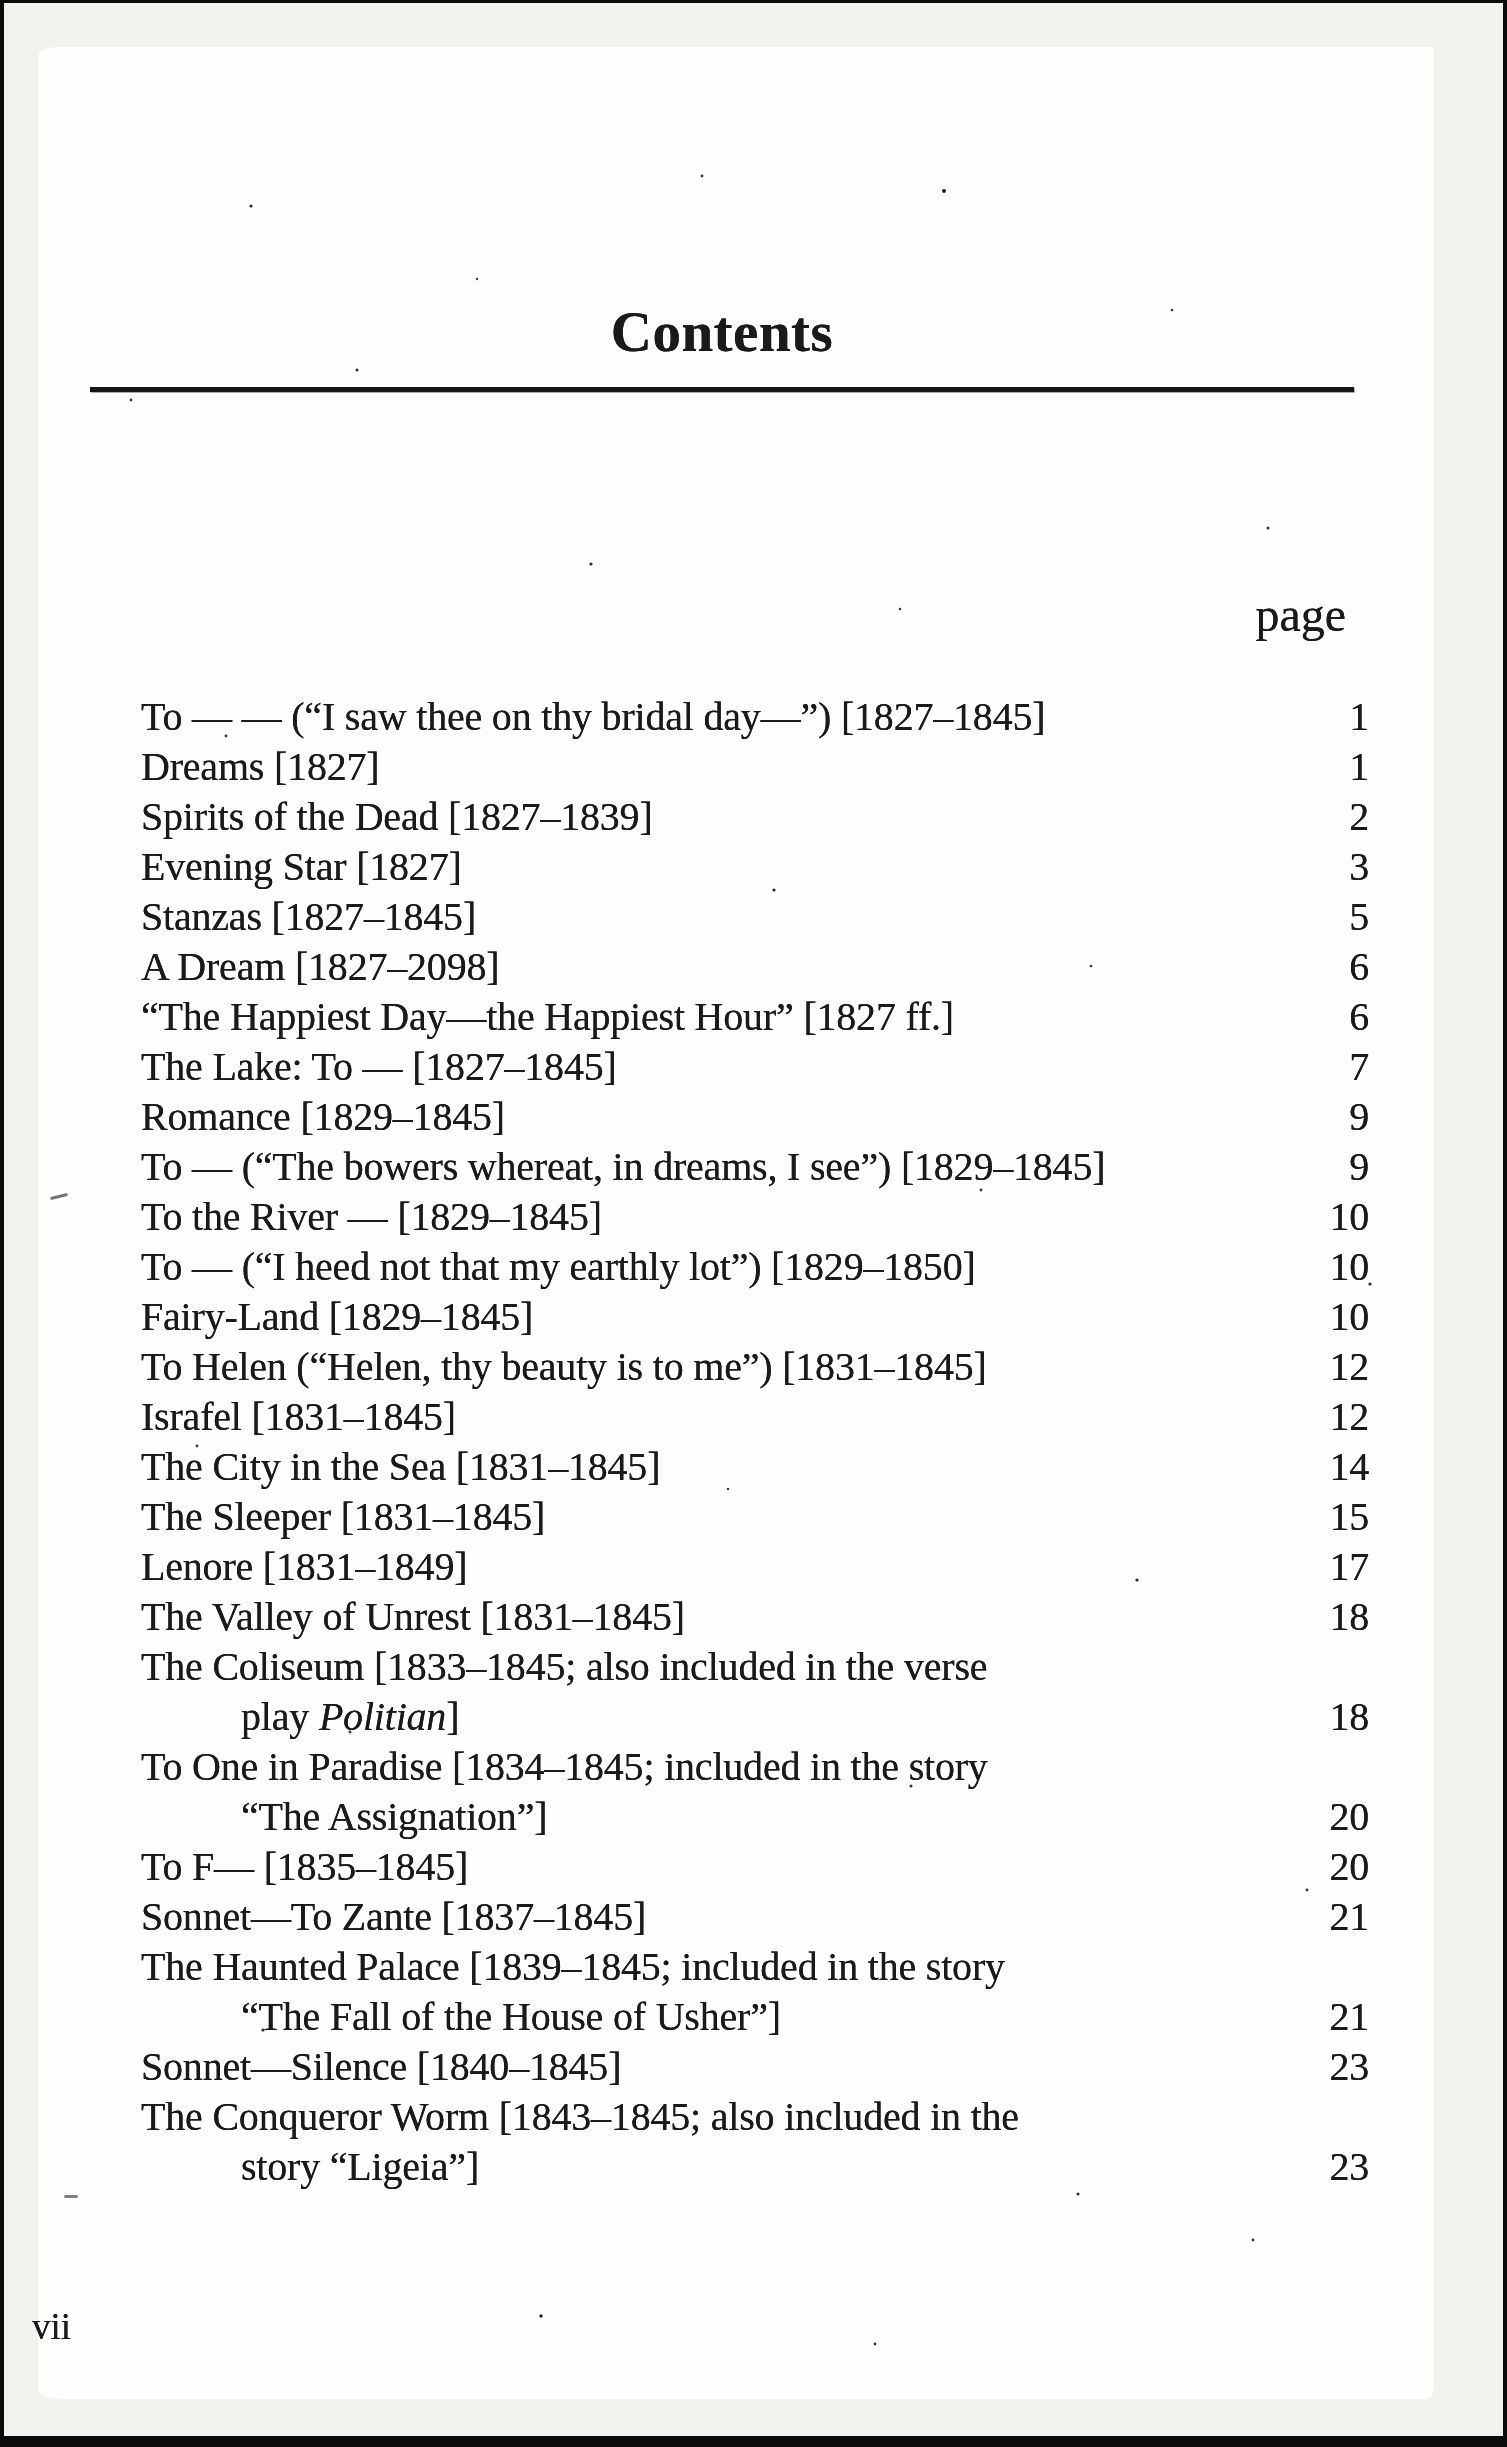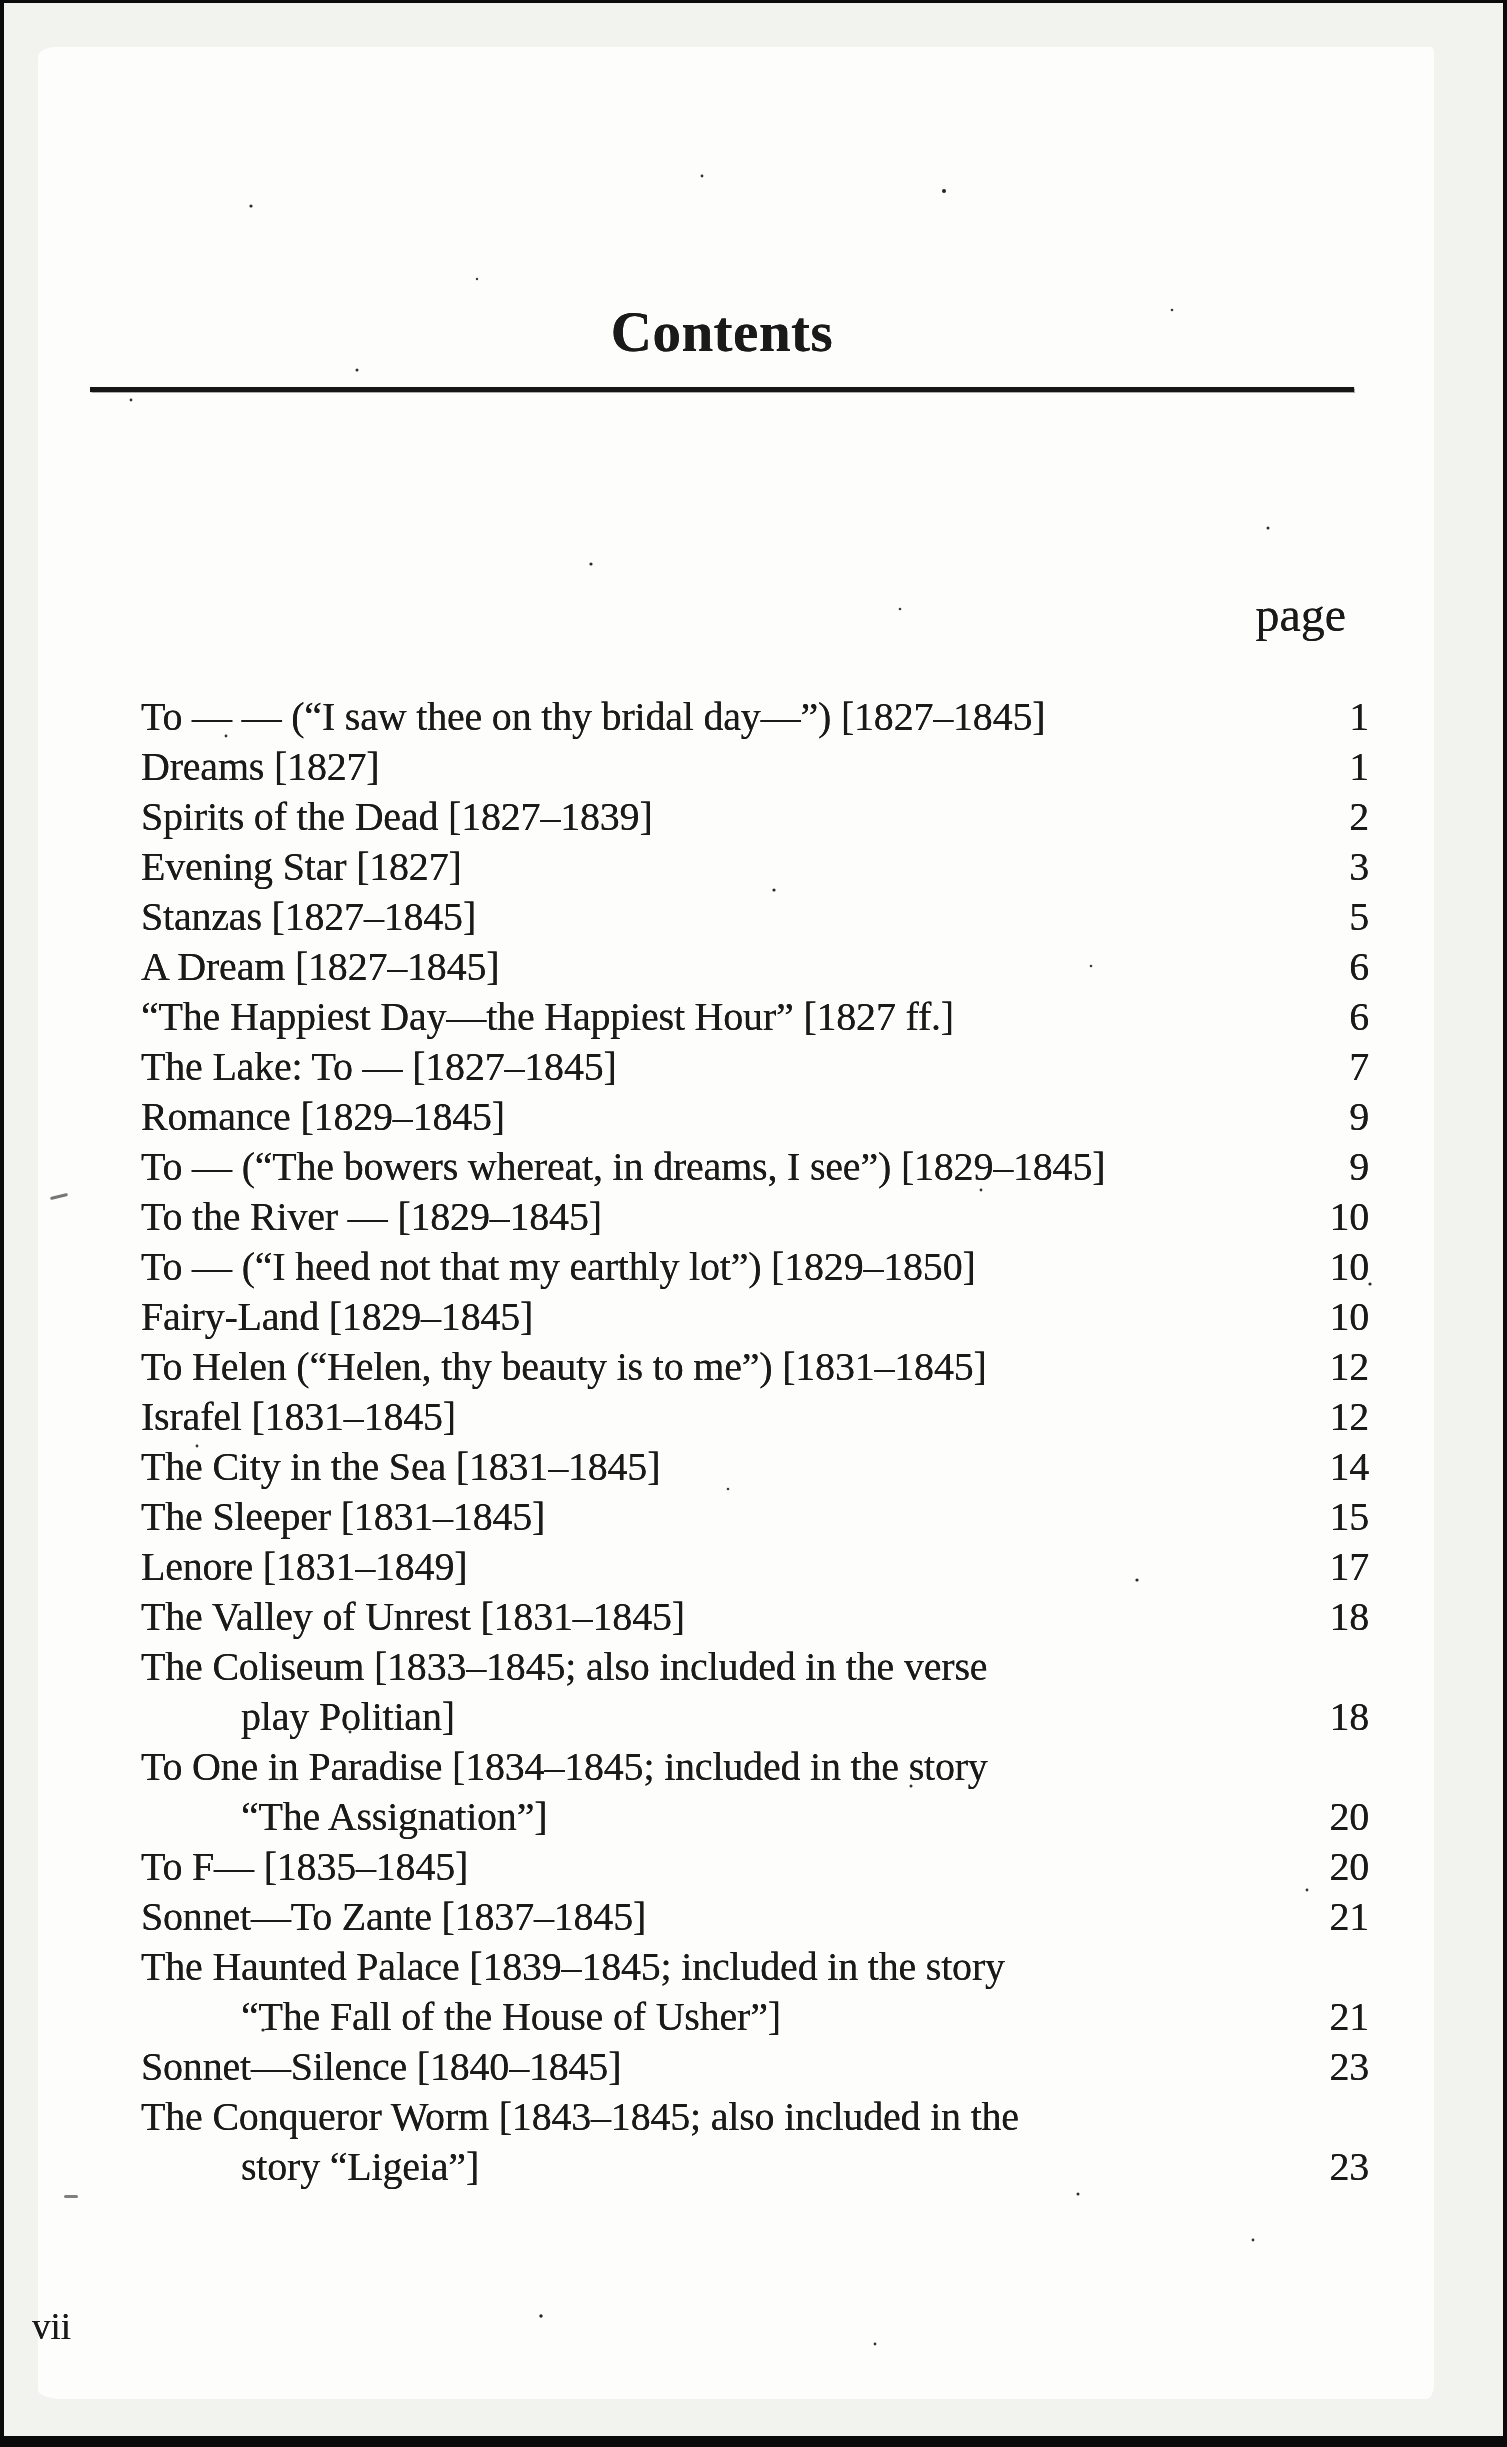--- a/index.html
+++ b/index.html
@@ -77,21 +77,21 @@
   .toc-line {
     display: flex;
     align-items: baseline;
     height: 50px;
     line-height: 50px;
     white-space: nowrap;
   }
   .toc-line-text { flex: 1 1 auto; overflow: hidden; }
   .toc-line.indent .toc-line-text { padding-left: 100px; }
   .toc-page { flex: 0 0 auto; min-width: 80px; text-align: right; }
-  .italic { }
+  .italic { font-style: italic; }
   .folio {
     position: absolute;
     left: 8px; right: 0; top: 2258px;
     text-align: left;
     transform: translateX(-14px);
     font-size: 37px;
     text-shadow: 0 0 0.5px currentColor;
   }
   .stray {
     position: absolute;
@@ -140,21 +140,21 @@
   </div>
         </div>
         <div>
           <div class="toc-line">
     <span class="toc-line-text">Stanzas [1827–1845]</span>
     <span class="toc-page">5</span>
   </div>
         </div>
         <div>
           <div class="toc-line">
-    <span class="toc-line-text">A Dream [1827–1845]</span>
+    <span class="toc-line-text">A Dream [1827–2098]</span>
     <span class="toc-page">6</span>
   </div>
         </div>
         <div>
           <div class="toc-line">
     <span class="toc-line-text">“The Happiest Day—the Happiest Hour” [1827 ff.]</span>
     <span class="toc-page">6</span>
   </div>
         </div>
         <div>

